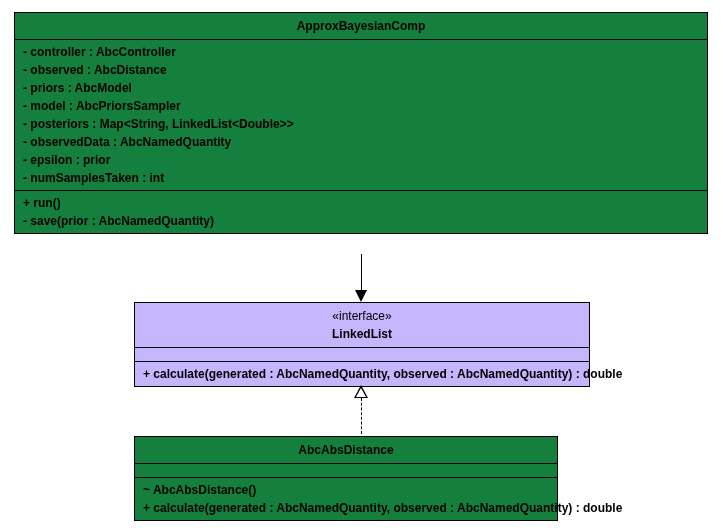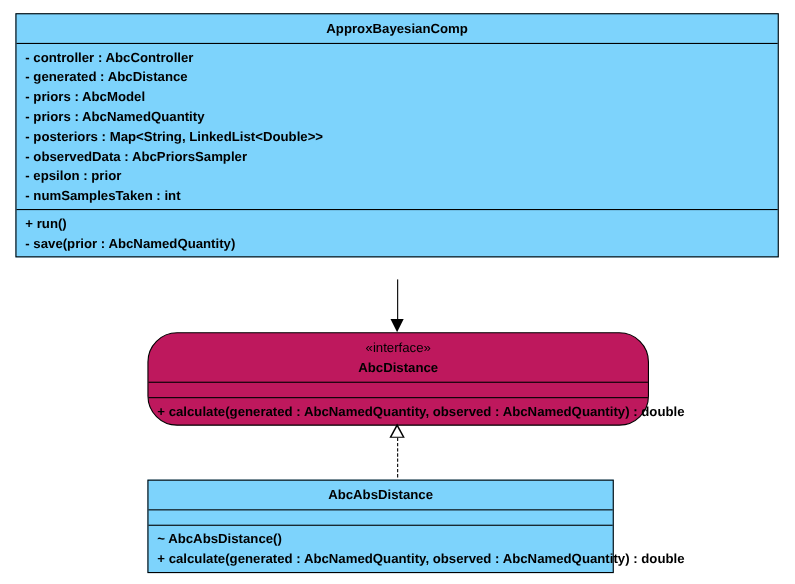--- a/index.html
+++ b/index.html
@@ -7,25 +7,24 @@
     font-family: Arial, Helvetica, sans-serif;
     font-size: 12px;
     background: #fff;
     width: 723px;
     height: 531px;
     position: relative;
   }
   .uml-class {
     position: absolute;
     border: 1.5px solid #000;
-    background: #7dd3fc;
+    background: #15803d;
   }
   .uml-interface {
-    background: #be185d;
-    border-radius: 27px;
+    background: #c4b5fd;
   }
   .section {
     border-bottom: 1.5px solid #000;
     padding: 3px 8px;
     line-height: 1.5;
     font-weight: bold;
   }
   .section:last-child {
     border-bottom: none;
   }
@@ -85,43 +84,43 @@
 </style>
 </head>
 <body>
 
 <div class="uml-class" style="left:14px; top:12px; width:694px;">
   <div class="section title-section">
     <span>ApproxBayesianComp</span>
   </div>
   <div class="section">
     <div class="row">- controller : AbcController</div>
-    <div class="row">- generated : AbcDistance</div>
+    <div class="row">- observed : AbcDistance</div>
     <div class="row">- priors : AbcModel</div>
-    <div class="row">- priors : AbcNamedQuantity</div>
+    <div class="row">- model : AbcPriorsSampler</div>
     <div class="row">- posteriors : Map&lt;String, LinkedList&lt;Double&gt;&gt;</div>
-    <div class="row">- observedData : AbcPriorsSampler</div>
+    <div class="row">- observedData : AbcNamedQuantity</div>
     <div class="row">- epsilon : prior</div>
     <div class="row">- numSamplesTaken : int</div>
   </div>
   <div class="section">
     <div class="row">+ run()</div>
     <div class="row">- save(prior : AbcNamedQuantity)</div>
   </div>
 </div>
 
 <div class="connector">
   <div class="line-v" style="left:361px; top:254px; height:38px;"></div>
   <div class="arrowhead-solid" style="left:355px; top:290px;"></div>
 </div>
 
 <div class="uml-class uml-interface" style="left:134px; top:302px; width:456px;">
   <div class="section title-section">
     <span class="stereotype">«interface»</span>
-    <span>AbcDistance</span>
+    <span>LinkedList</span>
   </div>
   <div class="section empty-section"></div>
   <div class="section">
     <div class="row">+ calculate(generated : AbcNamedQuantity, observed : AbcNamedQuantity) : double</div>
   </div>
 </div>
 
 <div class="connector">
   <div class="arrowhead-hollow-up" style="left:354px; top:385px;"></div>
   <div class="line-dash-v" style="left:361px; top:398px; height:36px;"></div>

